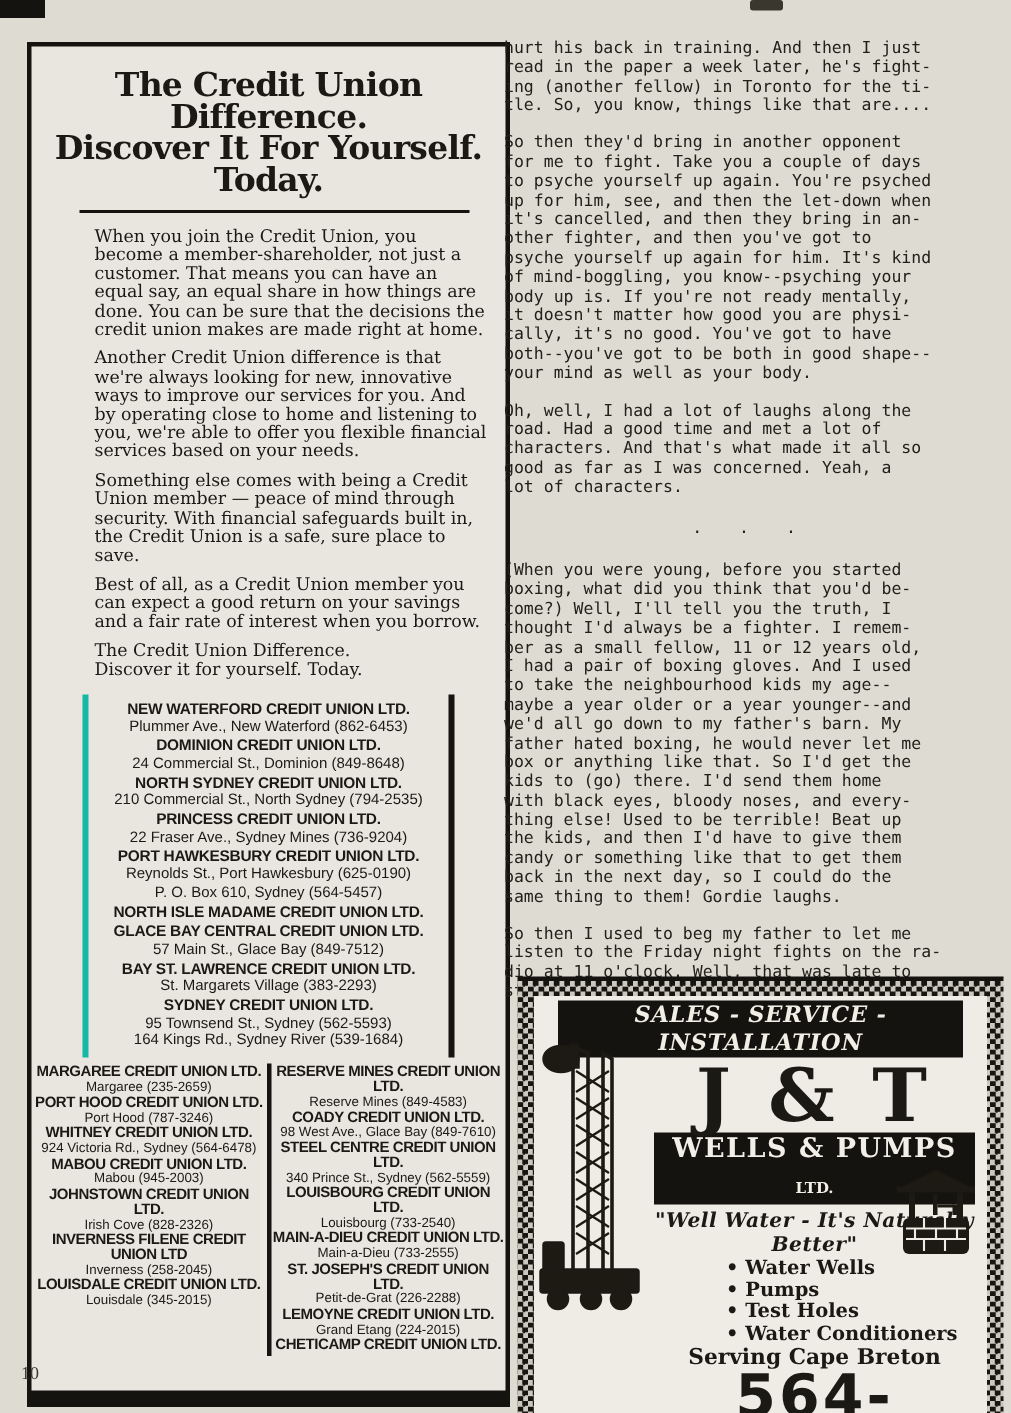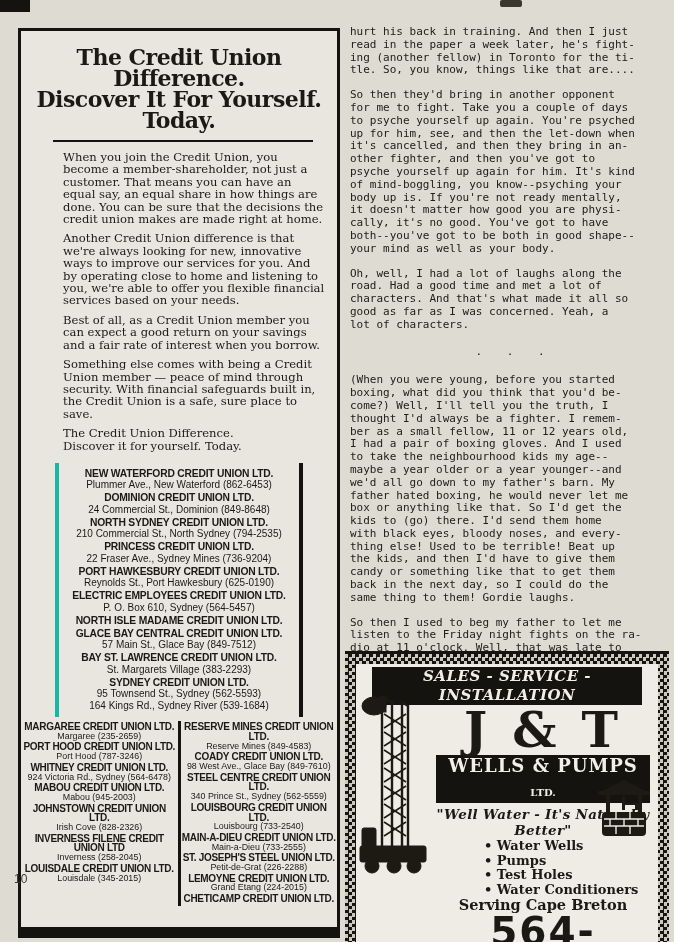--- a/index.html
+++ b/index.html
@@ -46,25 +46,25 @@
   .cu-entry { margin-bottom:1.5px; }
   .cu-name { font-weight:bold; font-size:10.3px; line-height:11.5px; letter-spacing:-0.2px; }
   .cu-addr { font-size:10px; line-height:11.5px; white-space:pre-line; }
   .cu-twocol { display:flex; margin-top:4px; font-family:"Liberation Sans", sans-serif; }
   .cu-col { flex:1; text-align:center; padding:1px 1px; }
   .cu-col + .cu-col { border-left:3px solid #15130f; }
   .cu-twocol .cu-name { font-size:10px; line-height:9.8px; letter-spacing:-0.3px; }
   .cu-twocol .cu-addr { font-size:8.9px; line-height:9.6px; }
   .cu-twocol .cu-entry { margin-bottom:1px; }
 
-  .page-number { position:absolute; left:14px; top:872px; font-family:Liberation Sans, sans-serif; font-size:12px; color:#3c3a33; }
+  .page-number { position:absolute; left:14px; top:908px; font-family:Liberation Serif, serif; font-size:12px; color:#3c3a33; }
 
   
   .article {
-    position:absolute; left:350px; top:26px; width:320px;
+    position:absolute; left:336px; top:26px; width:320px;
     font-family:"DejaVu Sans Mono", monospace;
     font-size:11px; line-height:12.8px;
     color:#23201a;
   }
   .article p { white-space:pre-line; margin-bottom:12px; }
   .article .separator { text-align:center; word-spacing:18px; margin:14px 0 16px 0; white-space:normal; }
   .gordie { }
 
   
   .jt-ad { position:absolute; left:345px; top:651px; width:324px; }
@@ -111,23 +111,23 @@
 Discover It For Yourself.
 Today.</div>
   <div class="cu-rule"></div>
 
   <div class="cu-paragraphs">
 
       <p style="white-space:pre-line">When you join the Credit Union, you become a member-shareholder, not just a customer. That means you can have an equal say, an equal share in how things are done. You can be sure that the decisions the credit union makes are made right at home.</p>
 
       <p style="white-space:pre-line">Another Credit Union difference is that we're always looking for new, innovative ways to improve our services for you. And by operating close to home and listening to you, we're able to offer you flexible financial services based on your needs.</p>
 
+      <p style="white-space:pre-line">Something else comes with being a Credit Union member — peace of mind through security. With financial safeguards built in, the Credit Union is a safe, sure place to save.</p>
+
       <p style="white-space:pre-line">Best of all, as a Credit Union member you can expect a good return on your savings and a fair rate of interest when you borrow.</p>
-
-      <p style="white-space:pre-line">Something else comes with being a Credit Union member — peace of mind through security. With financial safeguards built in, the Credit Union is a safe, sure place to save.</p>
 
       <p style="white-space:pre-line">The Credit Union Difference.
 Discover it for yourself. Today.</p>
     </div>
 
   <div class="cu-center-list">
 
       <div class="cu-entry">
         <div class="cu-name">NEW WATERFORD CREDIT UNION LTD.</div>
         <div class="cu-addr">Plummer Ave., New Waterford (862-6453)</div>
@@ -148,21 +148,20 @@
         <div class="cu-name">PRINCESS CREDIT UNION LTD.</div>
         <div class="cu-addr">22 Fraser Ave., Sydney Mines (736-9204)</div>
       </div>
 
       <div class="cu-entry">
         <div class="cu-name">PORT HAWKESBURY CREDIT UNION LTD.</div>
         <div class="cu-addr">Reynolds St., Port Hawkesbury (625-0190)</div>
       </div>
 
       <div class="cu-entry">
-        <div class="cu-name">ELECTRIC EMPLOYEES CREDIT UNION LTD.</div>
         <div class="cu-addr">P. O. Box 610, Sydney (564-5457)</div>
       </div>
 
       <div class="cu-entry">
         <div class="cu-name">NORTH ISLE MADAME CREDIT UNION LTD.</div>
       </div>
 
       <div class="cu-entry">
         <div class="cu-name">GLACE BAY CENTRAL CREDIT UNION LTD.</div>
         <div class="cu-addr">57 Main St., Glace Bay (849-7512)</div>
@@ -240,21 +239,21 @@
           <div class="cu-name">LOUISBOURG CREDIT UNION LTD.</div>
           <div class="cu-addr">Louisbourg (733-2540)</div>
         </div>
 
         <div class="cu-entry">
           <div class="cu-name">MAIN-A-DIEU CREDIT UNION LTD.</div>
           <div class="cu-addr">Main-a-Dieu (733-2555)</div>
         </div>
 
         <div class="cu-entry">
-          <div class="cu-name">ST. JOSEPH'S STEEL UNION LTD.</div>
+          <div class="cu-name">ST. JOSEPH'S CREDIT UNION LTD.</div>
           <div class="cu-addr">Petit-de-Grat (226-2288)</div>
         </div>
 
         <div class="cu-entry">
           <div class="cu-name">LEMOYNE CREDIT UNION LTD.</div>
           <div class="cu-addr">Grand Etang (224-2015)</div>
         </div>
 
         <div class="cu-entry">
           <div class="cu-name">CHETICAMP CREDIT UNION LTD.</div>

